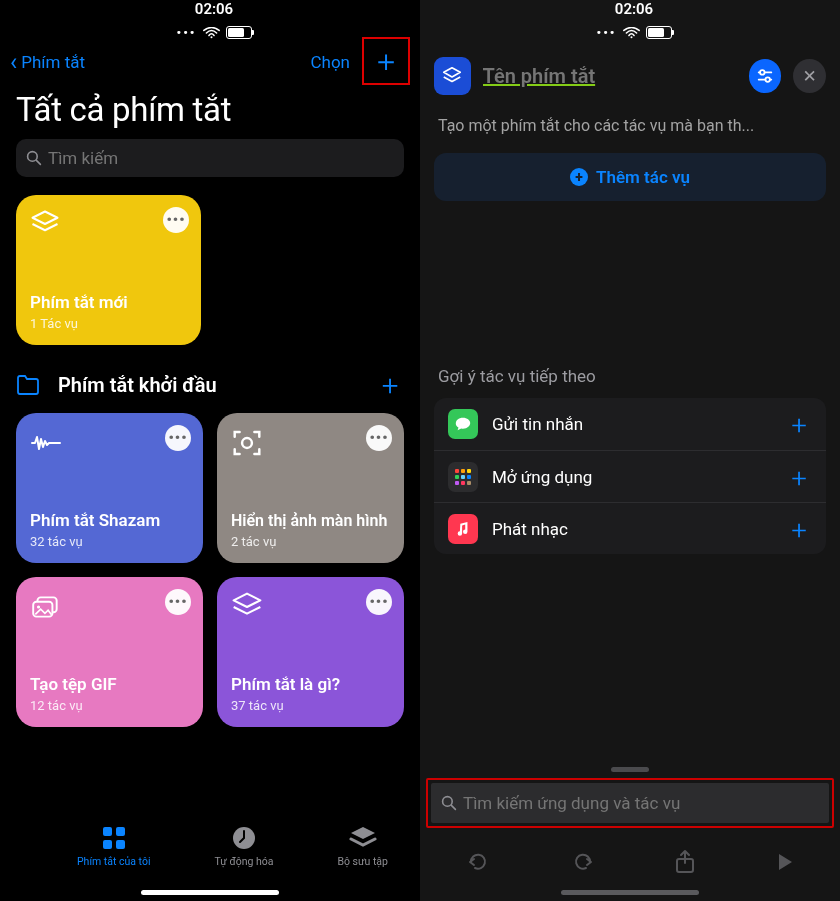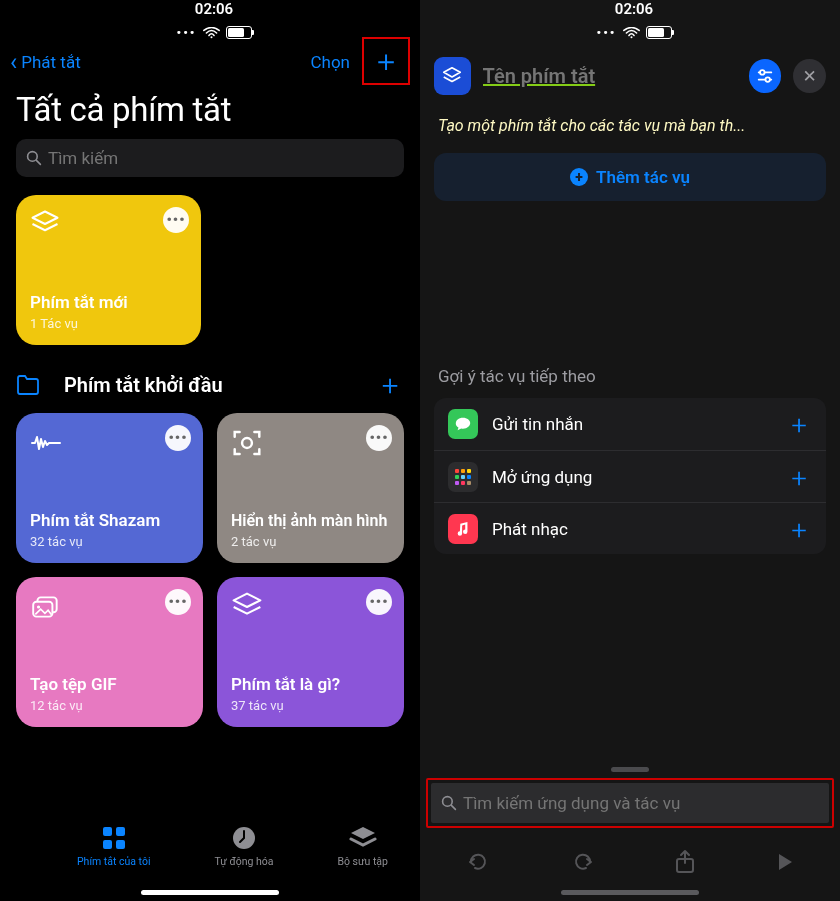--- a/index.html
+++ b/index.html
@@ -31,21 +31,21 @@
   .search input { background: transparent; border: none; outline: none; color: #8e8e93; font-size: 17px; flex: 1; }
 
   .content { flex: 1; overflow: hidden; padding: 0 16px; }
 
   .big-card { width: 185px; height: 150px; border-radius: 20px; background: #f0c70d; position: relative; padding: 14px; color: #fff; display:flex; flex-direction:column; margin-bottom: 26px;}
   .card-more { position: absolute; top: 12px; right: 12px; width: 26px; height: 26px; border-radius: 50%; background: rgba(255,255,255,0.95); color:#666; display:flex;align-items:center;justify-content:center;font-weight:700;font-size:15px;letter-spacing:1px;}
   .card-ico { width:30px; height:30px; margin-bottom:auto; }
   .card-title { font-size: 17px; font-weight: 600; margin-top: auto; }
   .card-sub { font-size: 13px; opacity: 0.85; margin-top:4px;}
 
-  .folder-row { display: flex; align-items: center; gap: 24px; color: #fff; margin-bottom: 14px; }
+  .folder-row { display: flex; align-items: center; gap: 18px; color: #fff; margin-bottom: 14px; }
   .folder-row .label { font-size: 20px; font-weight: 600; flex: 1; }
   .folder-add { color: #0a84ff; font-size: 28px; font-weight: 300; line-height:1;}
 
   .grid { display: grid; grid-template-columns: 1fr 1fr; gap: 14px; }
   .tile { height: 150px; border-radius: 20px; padding: 14px; color: #fff; position: relative; display:flex; flex-direction:column;}
   .tile .card-ico{ width:32px; height:32px; }
 
   
   .tabbar { height: 86px; display: flex; justify-content: space-around; align-items:flex-start; padding-top:10px; border-top: none; margin-left: 45px;}
   .tab { display: flex; flex-direction: column; align-items: center; gap: 4px; color: #8e8e93; font-size: 10.5px;}
@@ -55,21 +55,21 @@
 
   
   .r-nav { height: 56px; display: flex; align-items:center; padding: 0 14px; gap: 12px; margin-top:8px;}
   .app-ico { width: 38px; height: 38px; border-radius: 9px; background: #1b4dd6; display:flex;align-items:center;justify-content:center;}
   .r-title-inp { flex:1; background:transparent; border:none; outline:none; color:#84cc16; font-size:20px; font-weight:600;text-decoration:underline;}
   .round-btn { width:34px; height:34px; border-radius:50%; background:#2f2f33; display:flex;align-items:center;justify-content:center; color:#8e8e93;}
   .sliders-btn { background:#0a66ff; }
   .sliders-btn svg path,.sliders-btn svg circle{ stroke:#fff;}
   .close-x { font-size:17px; color:#a0a0a5; font-weight:300;}
 
-  .desc { color:#fef9c3; font-size:16px; padding: 12px 6px 18px 18px; font-style: italic; }
+  .desc { color:#a3a3a3; font-size:16px; padding: 12px 6px 18px 18px; }
 
   .add-action { margin: 0 14px; background:#16202f; border:none; height:48px; border-radius:12px; display:flex;align-items:center;justify-content:center;gap:8px; color:#0a84ff; font-size:17px; font-weight:600;}
   .add-action .plus-c{ width:18px;height:18px;border-radius:50%;background:#0a84ff;color:#15202e;display:flex;align-items:center;justify-content:center;font-weight:800;font-size:14px;line-height:1;}
 
   .spacer-r{ height:165px;}
 
   .sug-title{ color:#9c9ca1; font-size:17px; padding:0 18px 12px 18px;}
   .sug-list{ margin:0 14px; background:#1c1c1e; border-radius:12px; overflow:hidden;}
   .sug-item{ display:flex; align-items:center; height:52px; padding:0 14px; gap:14px; }
   .sug-item + .sug-item{ border-top:0.5px solid #2d2d30;}
@@ -103,21 +103,21 @@
         </svg>
       <div class="batt">
           <div class="batt-fill"></div>
         </div>
     </div>
   </div>
 
   <div class="nav">
     <div class="nav-left">
       <span class="back-chev">‹</span>
-      <span class="nav-link">Phát tắt</span>
+      <span class="nav-link">Phím tắt</span>
     </div>
     <div class="nav-right">
       <span class="nav-btn" style="margin-right:8px;">Chọn</span>
       <div class="plus-box">
         <span class="plus-ico">＋</span>
       </div>
     </div>
   </div>
 
   <div class="big-title">Tất cả phím tắt</div>

